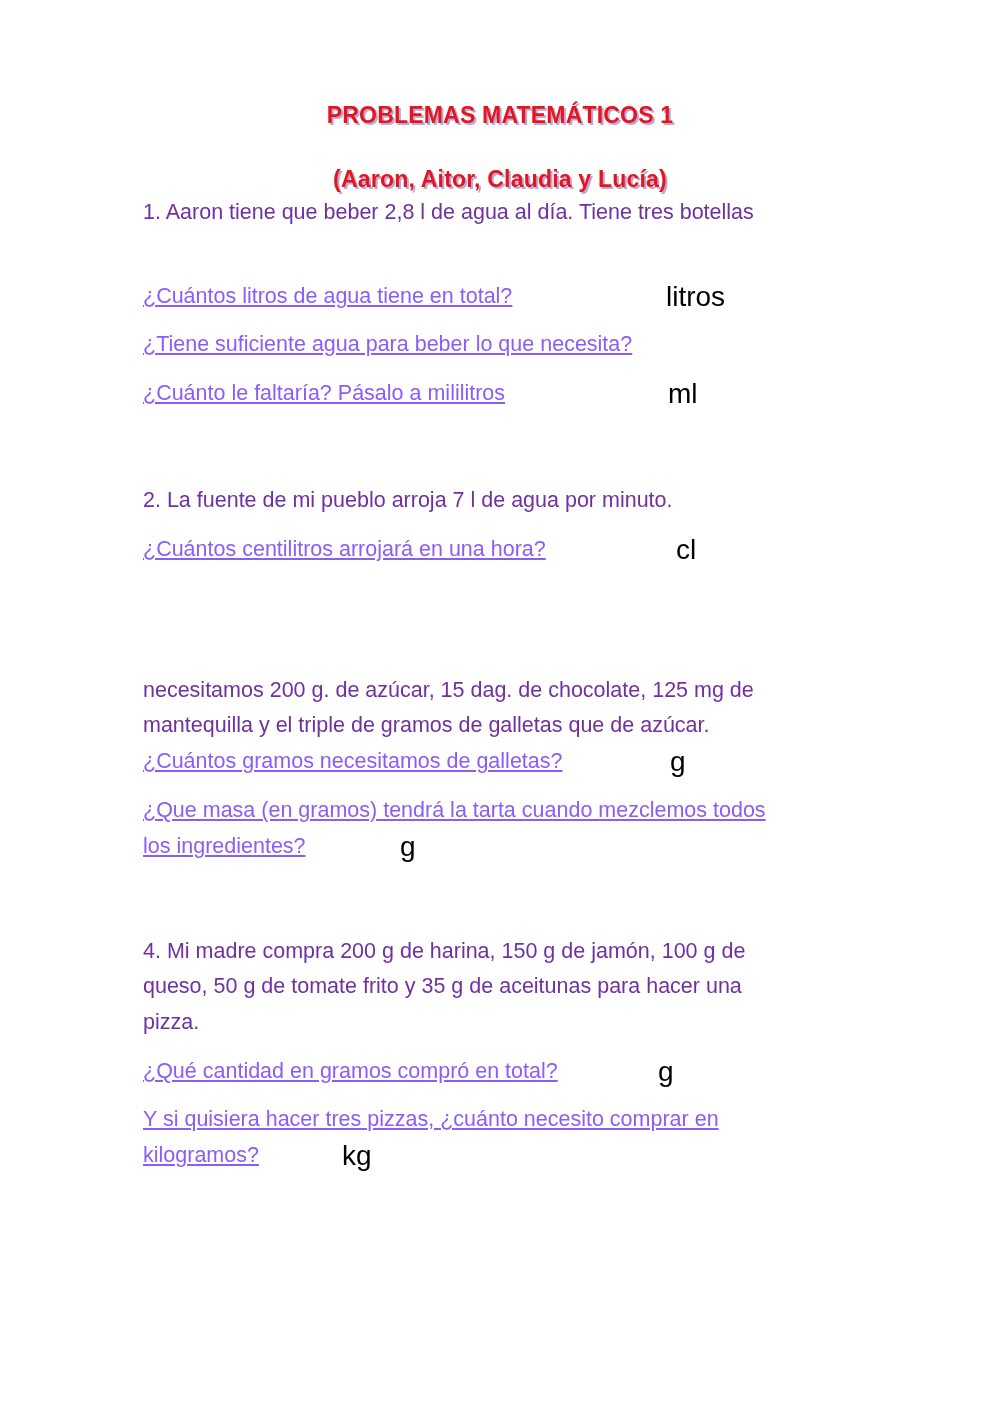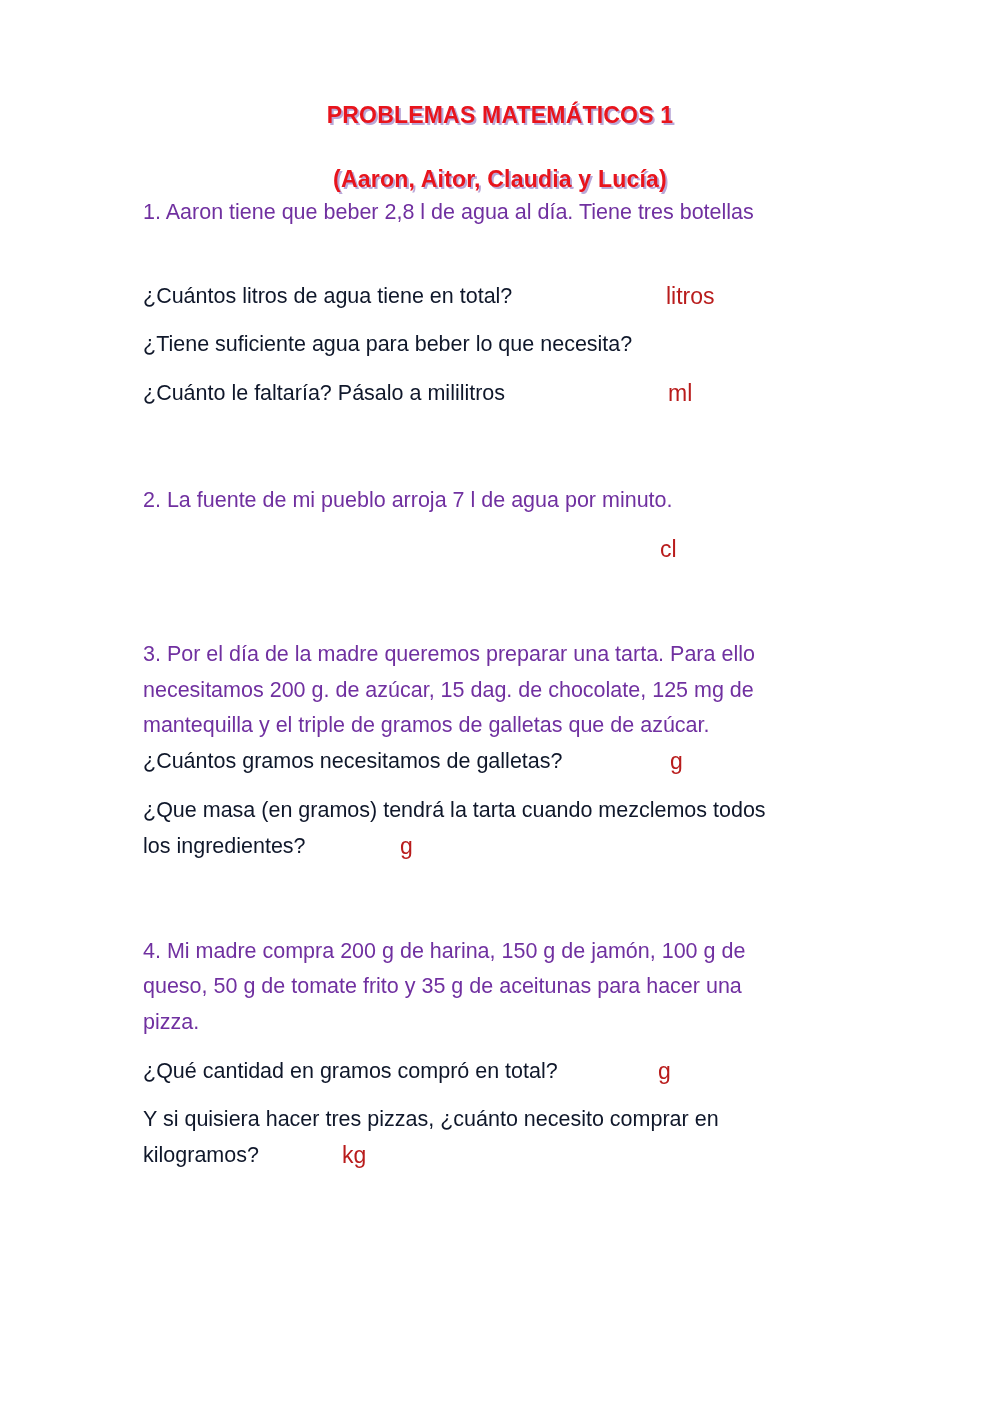--- a/index.html
+++ b/index.html
@@ -11,24 +11,24 @@
     font-size: 23px; color: #e8141c; letter-spacing: 0.2px;
     text-shadow: 2px 2px 0 #b9a8d8, -1px -1px 0 #ffffff;
   }
   .t1 { top: 62px; }
   .t2 { top: 126px; }
   .line {
     position: absolute; left: 143px; white-space: nowrap;
     font-family: "Liberation Sans", sans-serif; font-size: 21.5px; line-height: 35px;
   }
   .purple { color: #7030a0; }
-  .black { color: #0f172a; }
+  .black { color: #8b5cf6; text-decoration: underline; }
   .unit {
     position: absolute; white-space: nowrap;
-    font-family: "Liberation Sans", sans-serif; font-size: 23px; line-height: 35px; color: #b91c1c;
+    font-family: "Liberation Sans", sans-serif; font-size: 28px; line-height: 35px; color: #000000;
   }
   .answer-slot { cursor: text; }
   .logo {
     position: absolute; left: 8px; top: 1383px; height: 28px; display: flex; align-items: center;
   }
   .logo-grid {
     display: grid; grid-template-columns: 11px 11px; grid-template-rows: 11px 11px; gap: 1px; margin-right: 2px;
   }
   .logo-grid span {
     display: flex; align-items: center; justify-content: center;
@@ -51,23 +51,23 @@
   <div class="line black" style="top:239px">¿Cuántos litros de agua tiene en total?</div>
   <div class="unit answer-slot" style="left:666px; top:239px">litros</div>
 
   <div class="line black" style="top:287px">¿Tiene suficiente agua para beber lo que necesita?</div>
 
   <div class="line black" style="top:336px">¿Cuánto le faltaría? Pásalo a mililitros</div>
   <div class="unit answer-slot" style="left:668px; top:336px">ml</div>
 
   <div class="line purple" style="top:443px">2. La fuente de mi pueblo arroja 7 l de agua por minuto.</div>
 
-  <div class="unit answer-slot" style="left:660px; top:492px">cl</div>
+  <div class="line black" style="top:492px">¿Cuántos centilitros arrojará en una hora?</div>
+  <div class="unit answer-slot" style="left:676px; top:492px">cl</div>
 
-  <div class="line purple" style="top:597px">3. Por el día de la madre queremos preparar una tarta. Para ello</div>
   <div class="line purple" style="top:633px">necesitamos 200 g. de azúcar, 15 dag. de chocolate, 125 mg de</div>
   <div class="line purple" style="top:668px">mantequilla y el triple de gramos de galletas que de azúcar.</div>
 
   <div class="line black" style="top:704px">¿Cuántos gramos necesitamos de galletas?</div>
   <div class="unit answer-slot" style="left:670px; top:704px">g</div>
 
   <div class="line black" style="top:753px">¿Que masa (en gramos) tendrá la tarta cuando mezclemos todos</div>
   <div class="line black" style="top:789px">los ingredientes?</div>
   <div class="unit answer-slot" style="left:400px; top:789px">g</div>
 

